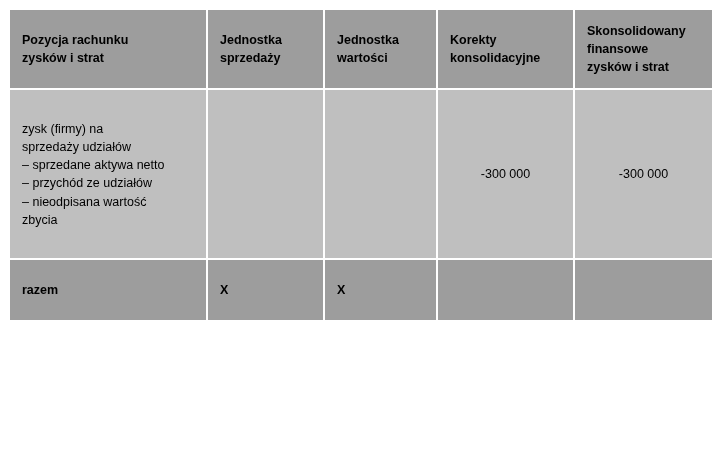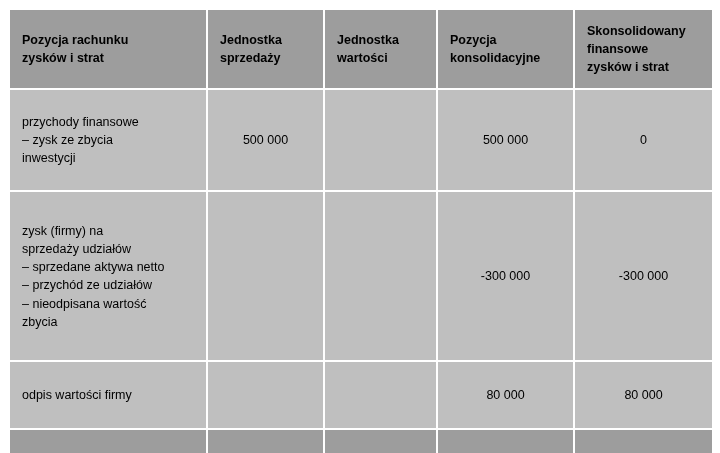--- a/index.html
+++ b/index.html
@@ -92,65 +92,45 @@
         </th>
         <th class="num">
           <span class="cellline">Jednostka</span>
           <span class="cellline">sprzedaży</span>
         </th>
         <th class="num">
           <span class="cellline">Jednostka</span>
           <span class="cellline">wartości</span>
         </th>
         <th class="num">
-          <span class="cellline">Pozycja</span>
+          <span class="cellline">Korekty</span>
           <span class="cellline">konsolidacyjne</span>
         </th>
         <th class="num">
           <span class="cellline">Skonsolidowany</span>
           <span class="cellline">finansowe</span>
           <span class="cellline">zysków i strat</span>
         </th>
       </tr>
     </thead>
     <tbody>
-      <tr class="row1">
-        <td class="label">
-          <span class="cellline">przychody finansowe</span>
-          <span class="cellline">– zysk ze zbycia</span>
-          <span class="cellline">inwestycji</span>
-        </td>
-        <td class="num">500 000</td>
-        <td class="num"></td>
-        <td class="num">500 000</td>
-        <td class="num">0</td>
-      </tr>
       <tr class="row2">
         <td class="label">
           <span class="cellline">zysk (firmy) na</span>
           <span class="cellline">sprzedaży udziałów</span>
           <span class="cellline">– sprzedane aktywa netto</span>
           <span class="cellline">– przychód ze udziałów</span>
           <span class="cellline">– nieodpisana wartość</span>
           <span class="cellline">zbycia</span>
         </td>
         <td class="num"></td>
         <td class="num"></td>
         <td class="num">-300 000</td>
         <td class="num">-300 000</td>
       </tr>
-      <tr class="row3">
-        <td class="label">
-          <span class="cellline">odpis wartości firmy</span>
-        </td>
-        <td class="num"></td>
-        <td class="num"></td>
-        <td class="num">80 000</td>
-        <td class="num">80 000</td>
-      </tr>
       <tr class="total">
         <td class="label">razem</td>
         <td class="num">X</td>
         <td class="num">X</td>
         <td class="num"></td>
         <td class="num"></td>
       </tr>
     </tbody>
   </table>
 </div>

